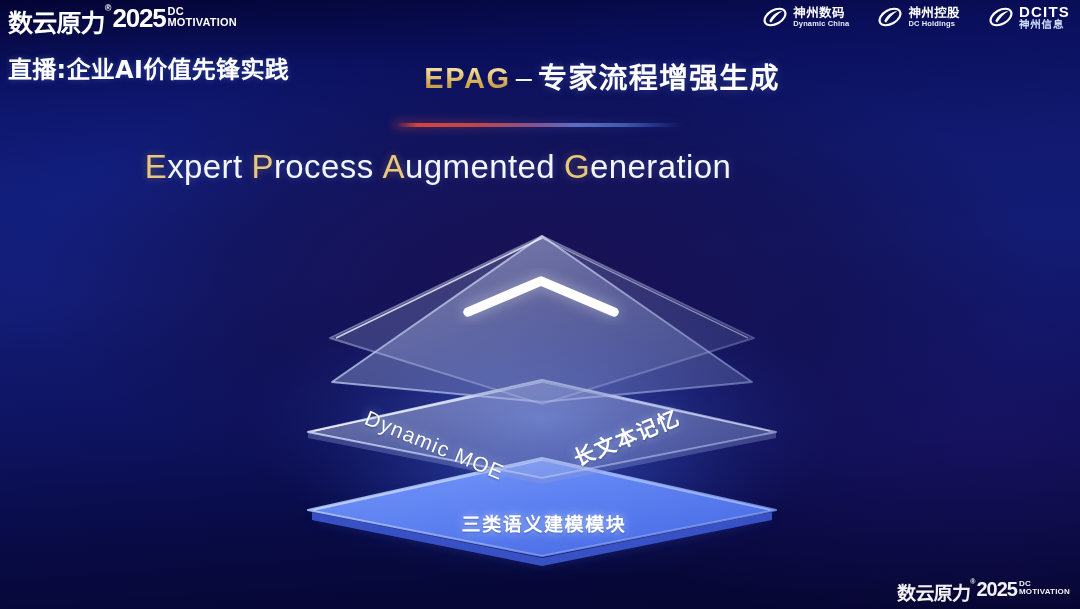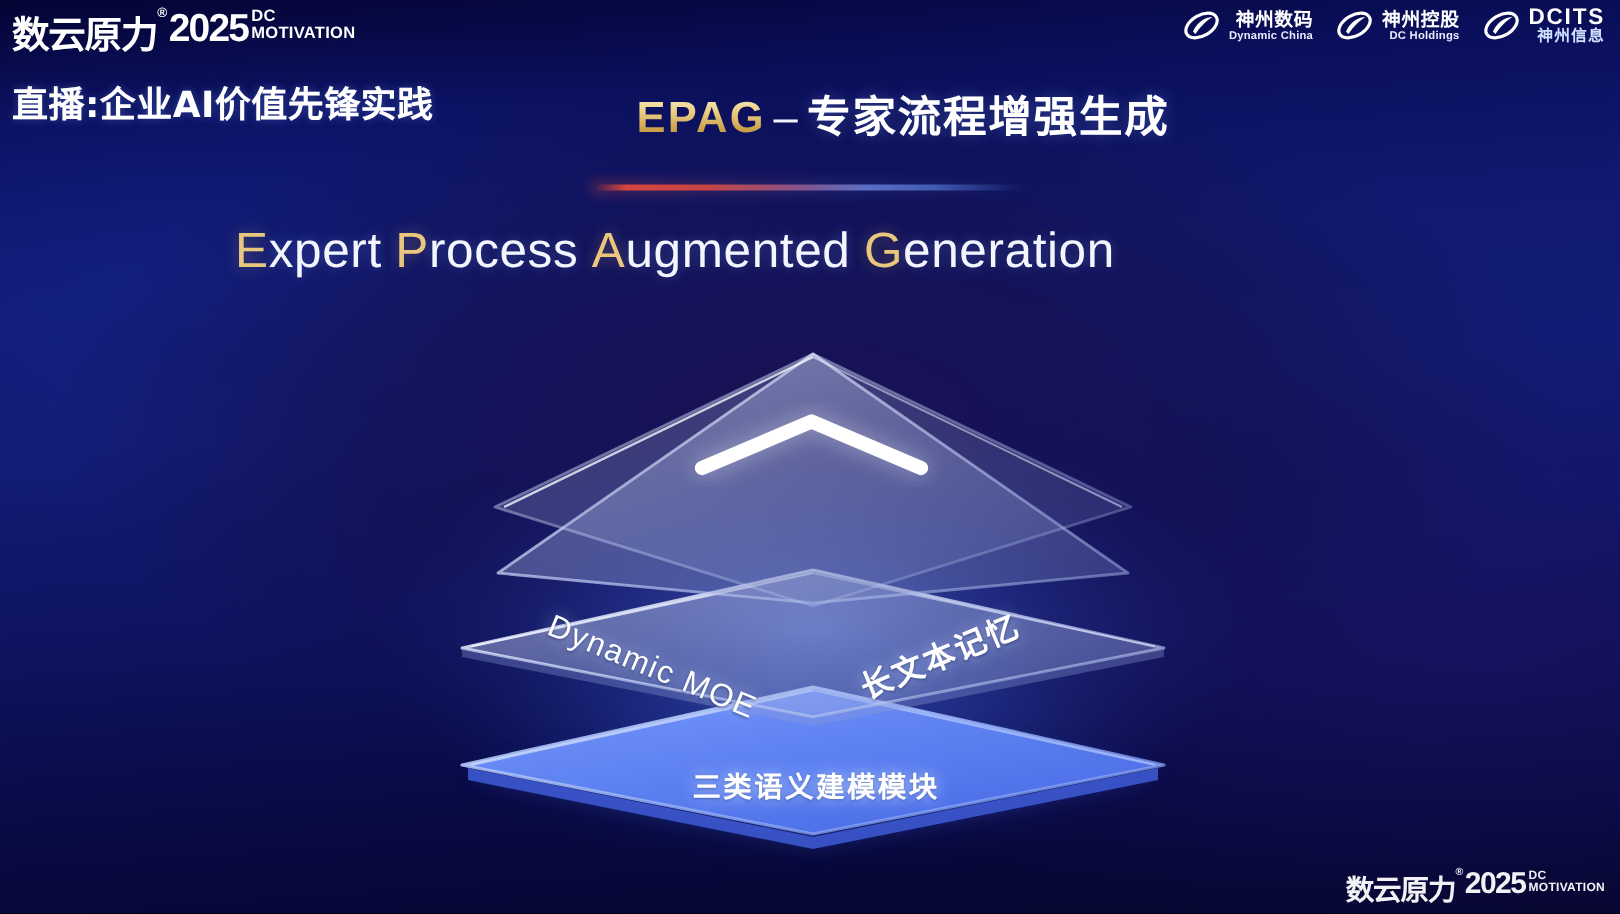--- a/index.html
+++ b/index.html
@@ -22,23 +22,22 @@
     color: #fff;
     user-select: none;
   }
 
   
   #logo-bar {
     position: absolute;
     top: 4px; right: 10px;
     display: flex;
     align-items: center;
-    gap: 15px;
+    gap: 28px;
     z-index: 22;
-    text-align: right;
   }
   .corp-logo { display: flex; align-items: center; gap: 5px; }
   .swirl { width: 26px; height: 26px; flex: 0 0 26px; }
   .corp-txt { display: flex; flex-direction: column; line-height: 1.02; }
   .corp-cn {
     font-size: 12.5px; font-weight: 700; color: #ffffff;
     letter-spacing: 0.4px; white-space: nowrap;
   }
   .corp-en {
     font-size: 7.5px; font-weight: 700; color: #e8ecff;
@@ -146,21 +145,20 @@
   #subtitle {
     position: absolute;
     top: 148px; left: 0; width: 876px;
     text-align: center;
     font-size: 33px;
     font-weight: 400;
     letter-spacing: 0.4px;
     white-space: nowrap;
     z-index: 20;
     font-family: "Liberation Sans", sans-serif;
-    margin-left: 12px;
   }
   #subtitle .cap {
     color: #e9c87e;
     text-shadow: 0 0 9px rgba(220,180,100,0.35);
   }
   #subtitle .rest {
     color: #f4f6ff;
     text-shadow: 0 0 8px rgba(140,175,255,0.30);
   }
   #subtitle .sp { display: inline-block; width: 9px; }

